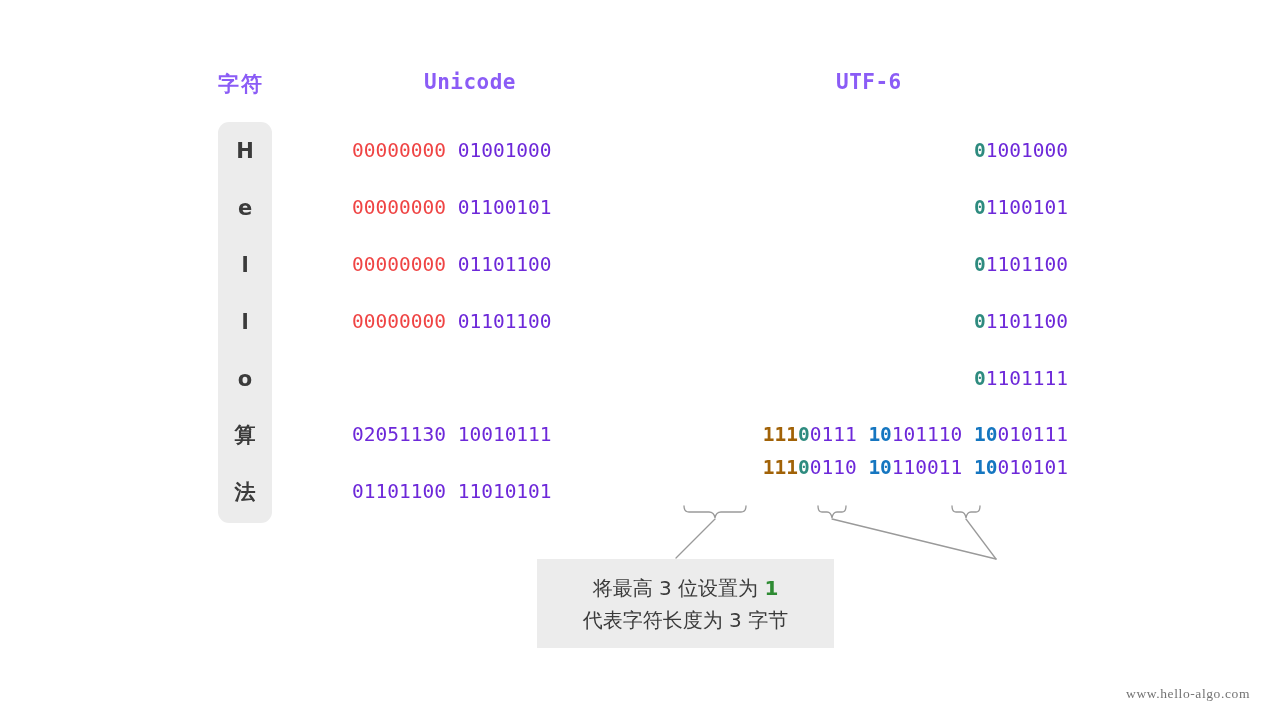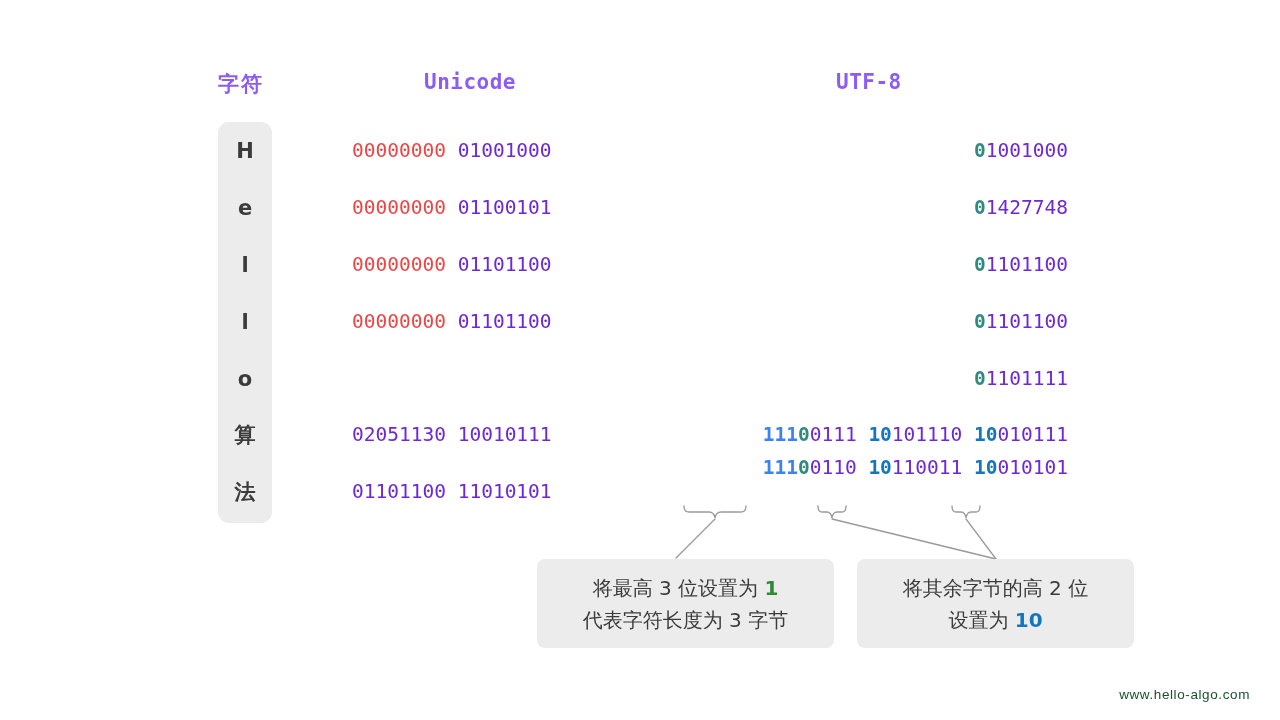--- a/index.html
+++ b/index.html
@@ -69,37 +69,37 @@
     height: 28px;
     white-space: pre;
     color: #3b3b3b;
   }
   .uni { left: 352px; }
   .utf { right: 212px; text-align: right; }
 
   .g-dim    { color: #ef4444; }
   .g-dark   { color: #6d28d9; }
   .g-teal   { color: #2e8b7f; font-weight: bold; }
-  .g-green  { color: #3b82f6; font-weight: bold; }
+  .g-green  { color: #a16207; font-weight: bold; }
   .g-blue   { color: #1576c0; font-weight: bold; }
 
   
   .connectors {
     position: absolute;
     left: 0; top: 0;
     width: 1280px;
     height: 720px;
     pointer-events: none;
   }
 
   
   .callout {
     position: absolute;
     background: #ececec;
-    border-radius: 8px;
+    border-radius: 0;
     box-sizing: border-box;
     display: flex;
     flex-direction: column;
     justify-content: center;
     align-items: center;
     font-family: "DejaVu Sans", sans-serif;
     font-size: 20px;
     color: #3b3b3b;
     line-height: 32px;
     padding: 6px 14px;
@@ -109,54 +109,54 @@
   .callout-2 { left: 857px; top: 559px; width: 277px; height: 89px; }
 
   .em-green { color: #2e8b33; font-weight: bold; }
   .em-blue  { color: #1576c0; font-weight: bold; }
 
   
   .watermark {
     position: absolute;
     right: 30px;
     bottom: 18px;
-    font-family: Liberation Sans, sans-serif;
+    font-family: Liberation Serif, serif;
     font-size: 13.5px;
-    color: #14532d;
+    color: #737373;
     letter-spacing: 0.6px;
   }
 </style>
 </head>
 <body>
 
 <div class="stage">
 
   <div class="hdr hdr-char">字符</div>
   <div class="hdr hdr-uni">Unicode</div>
-  <div class="hdr hdr-utf">UTF-8</div>
+  <div class="hdr hdr-utf">UTF-6</div>
 
   <div class="charbox"></div>
 
   <div class="charcell" style="top:137px">H</div>
   <div class="charcell" style="top:194px">e</div>
   <div class="charcell" style="top:251px">l</div>
   <div class="charcell" style="top:308px">l</div>
   <div class="charcell" style="top:365px">o</div>
   <div class="charcell" style="top:421px">算</div>
   <div class="charcell" style="top:478px">法</div>
 
   <div class="bin uni" style="top:137px"><span class="g-dim">00000000</span> <span class="g-dark">01001000</span></div>
   <div class="bin uni" style="top:194px"><span class="g-dim">00000000</span> <span class="g-dark">01100101</span></div>
   <div class="bin uni" style="top:251px"><span class="g-dim">00000000</span> <span class="g-dark">01101100</span></div>
   <div class="bin uni" style="top:308px"><span class="g-dim">00000000</span> <span class="g-dark">01101100</span></div>
   <div class="bin uni" style="top:421px"><span class="g-dark">02051130</span> <span class="g-dark">10010111</span></div>
   <div class="bin uni" style="top:478px"><span class="g-dark">01101100</span> <span class="g-dark">11010101</span></div>
 
   <div class="bin utf" style="top:137px"><span class="g-teal">0</span><span class="g-dark">1001000</span></div>
-  <div class="bin utf" style="top:194px"><span class="g-teal">0</span><span class="g-dark">1427748</span></div>
+  <div class="bin utf" style="top:194px"><span class="g-teal">0</span><span class="g-dark">1100101</span></div>
   <div class="bin utf" style="top:251px"><span class="g-teal">0</span><span class="g-dark">1101100</span></div>
   <div class="bin utf" style="top:308px"><span class="g-teal">0</span><span class="g-dark">1101100</span></div>
   <div class="bin utf" style="top:365px"><span class="g-teal">0</span><span class="g-dark">1101111</span></div>
 
   <div class="bin utf" style="top:421px"><span class="g-green">111</span><span class="g-teal">0</span><span class="g-dark">0111</span> <span class="g-blue">10</span><span class="g-dark">101110</span> <span class="g-blue">10</span><span class="g-dark">010111</span></div>
   <div class="bin utf" style="top:454px"><span class="g-green">111</span><span class="g-teal">0</span><span class="g-dark">0110</span> <span class="g-blue">10</span><span class="g-dark">110011</span> <span class="g-blue">10</span><span class="g-dark">010101</span></div>
 
   <svg class="connectors" viewBox="0 0 1280 720" width="1280" height="720">
     <g fill="none" stroke="#9a9a9a" stroke-width="1.3" stroke-linecap="round">
 
@@ -172,20 +172,16 @@
 
       <path d="M966,519 L996,559"></path>
     </g>
   </svg>
 
   <div class="callout callout-1">
     <div class="line"><span>将最高 3 位设置为 </span><span class="em-green">1</span></div>
     <div class="line">代表字符长度为 3 字节</div>
   </div>
 
-  <div class="callout callout-2">
-    <div class="line">将其余字节的高 2 位</div>
-    <div class="line"><span>设置为 </span><span class="em-blue">10</span></div>
-  </div>
 
   <div class="watermark">www.hello-algo.com</div>
 
 </div>
 
 </body></html>

